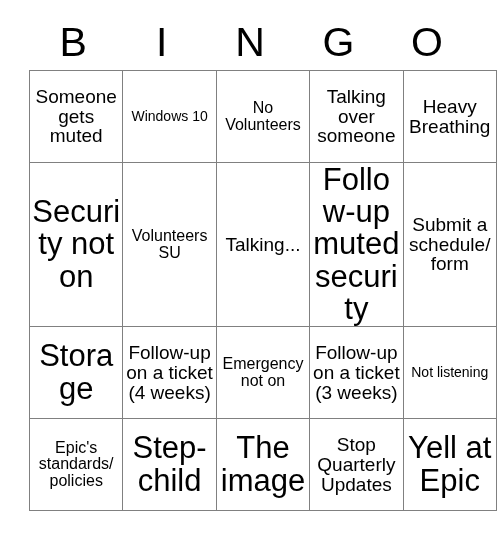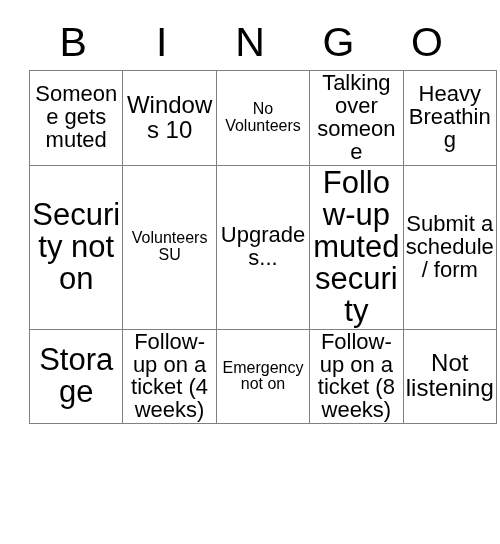--- a/index.html
+++ b/index.html
@@ -48,22 +48,22 @@
     padding: 1px 2px;
     text-align: center;
     vertical-align: middle;
     color: #000;
     line-height: 1.04;
     word-wrap: break-word;
     overflow-wrap: break-word;
   }
   
   .fs-xl  { font-size: 31px; margin-top: 8px; }
-  .fs-lg  { font-size: 24px; margin-top: 26px; }
-  .fs-md  { font-size: 22px; }
+  .fs-lg  { font-size: 14px; margin-top: 26px; }
+  .fs-md  { font-size: 19px; }
   .fs-sm  { font-size: 16px; }
 </style>
 </head>
 <body>
 
 <div id="card">
 
   <div class="header-row">
     <div class="header-cell">B</div>
     <div class="header-cell">I</div>
@@ -77,27 +77,34 @@
       <tr>
         <td class="fs-md">Someone gets muted</td>
         <td class="fs-lg">Windows 10</td>
         <td class="fs-sm">No Volunteers</td>
         <td class="fs-md">Talking over someone</td>
         <td class="fs-md">Heavy Breathing</td>
       </tr>
       <tr>
         <td class="fs-xl">Security not on</td>
         <td class="fs-sm">Volunteers SU</td>
-        <td class="fs-md">Upgrades...</td>
+        <td class="fs-md">Talking...</td>
         <td class="fs-xl">Follow-up muted security</td>
         <td class="fs-md">Submit a schedule/ form</td>
       </tr>
       <tr>
         <td class="fs-xl">Storage</td>
         <td class="fs-md">Follow-up on a ticket (4 weeks)</td>
         <td class="fs-sm">Emergency not on</td>
-        <td class="fs-md">Follow-up on a ticket (8 weeks)</td>
+        <td class="fs-md">Follow-up on a ticket (3 weeks)</td>
         <td class="fs-lg">Not listening</td>
+      </tr>
+      <tr>
+        <td class="fs-sm">Epic's standards/ policies</td>
+        <td class="fs-xl">Step-child</td>
+        <td class="fs-xl">The image</td>
+        <td class="fs-md">Stop Quarterly Updates</td>
+        <td class="fs-xl">Yell at Epic</td>
       </tr>
     </tbody>
   </table>
 
 </div>
 
 </body></html>

